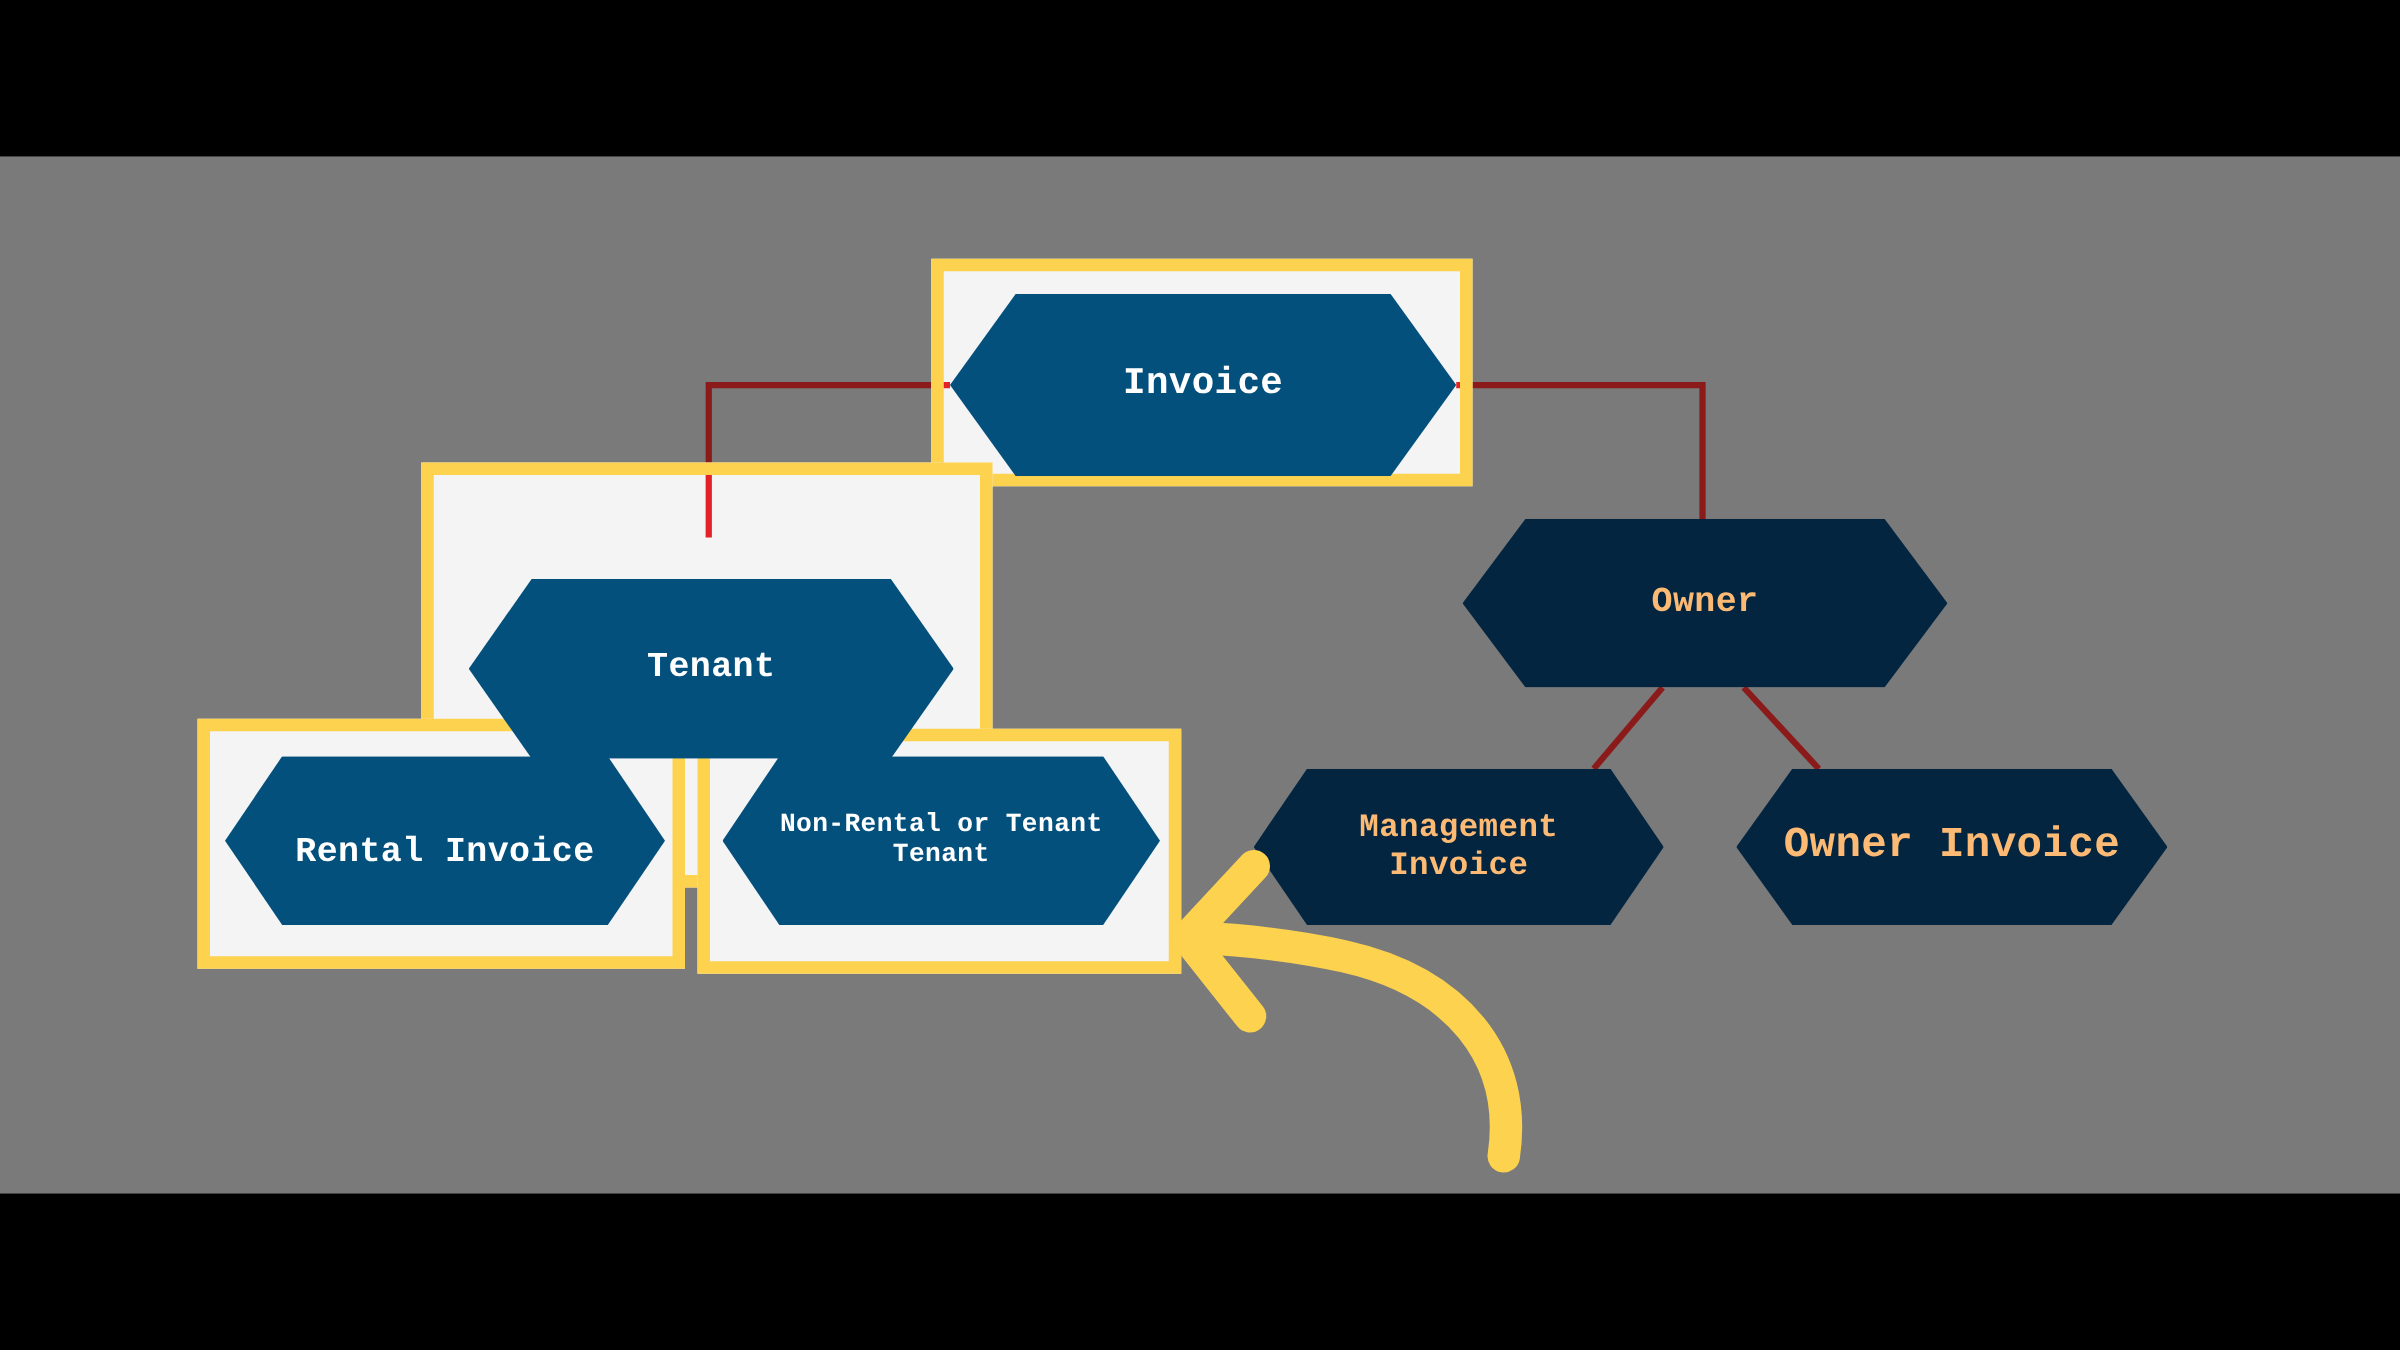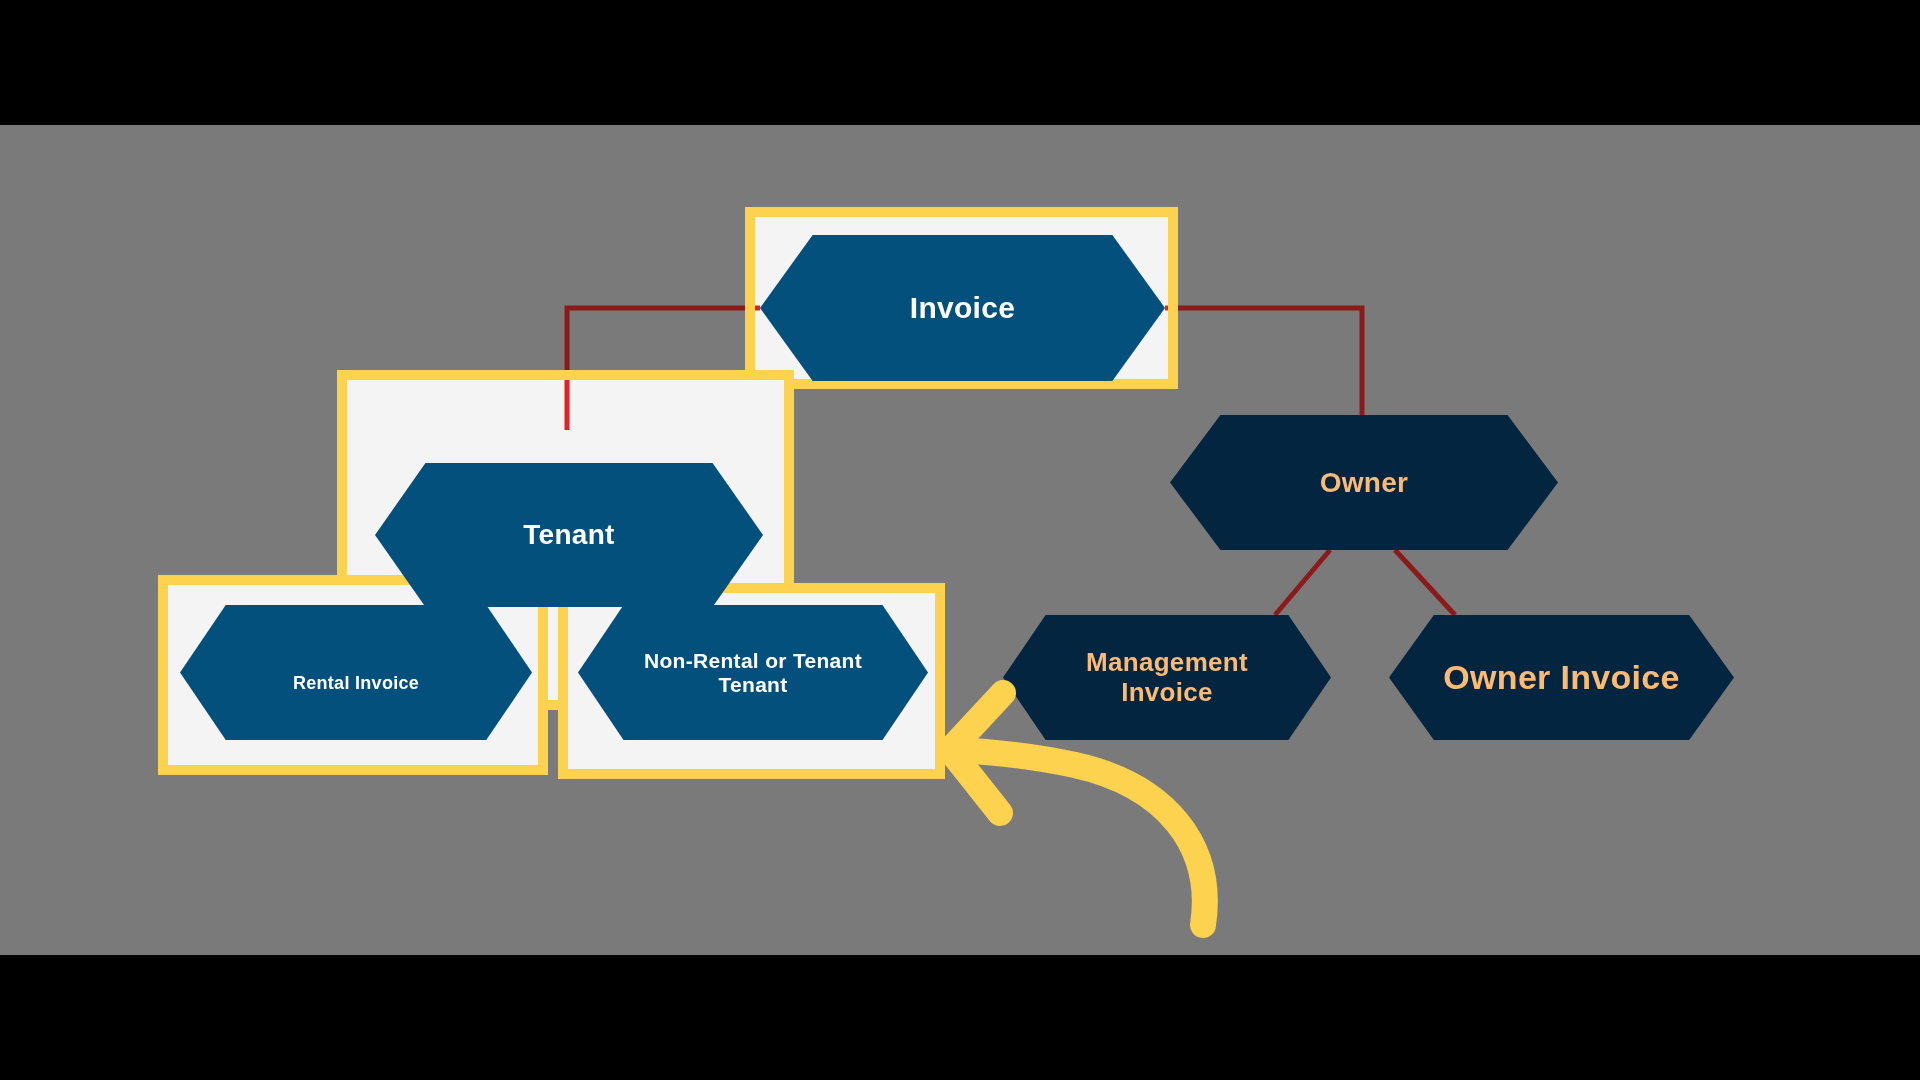--- a/index.html
+++ b/index.html
@@ -68,20 +68,21 @@
     box-sizing: border-box;
     text-align: center;
     padding: 0 34px;
     z-index: 8;
     clip-path: polygon(0% 50%, 13% 0%, 87% 0%, 100% 50%, 87% 100%, 13% 100%);
   }
   .node .node-label {
     font-weight: bold;
     letter-spacing: 0.3px;
     line-height: 1.12;
+    font-family: Liberation Mono, monospace;
   }
   .node.active {
     background: #03507d;
   }
   .node.active .node-label {
     color: #ffffff;
   }
   .node.dim {
     background: #032540;
     z-index: 3;
@@ -155,21 +156,21 @@
 
     <div class="node active" style="left:375px; top:290px; width:388px; height:144px;margin-top:48px;">
       <span class="node-label" style="font-size:28px;">Tenant</span>
     </div>
 
     <div class="node dim" style="left:1170px; top:290px; width:388px; height:135px;">
       <span class="node-label" style="font-size:28px;">Owner</span>
     </div>
 
     <div class="node active" style="left:180px; top:480px; width:352px; height:135px;">
-      <span class="node-label" style="font-size:18px;margin-top:21px;">Rental Invoice</span>
+      <span class="node-label" style="font-size:28px;margin-top:21px;">Rental Invoice</span>
     </div>
 
     <div class="node active" style="left:578px; top:480px; width:350px; height:135px;">
       <span class="node-label" style="font-size:21px;">Non-Rental or Tenant Tenant</span>
     </div>
 
     <div class="node dim" style="left:1003px; top:490px; width:328px; height:125px;">
       <span class="node-label" style="font-size:26px; max-width:190px;">Management Invoice</span>
     </div>
 

